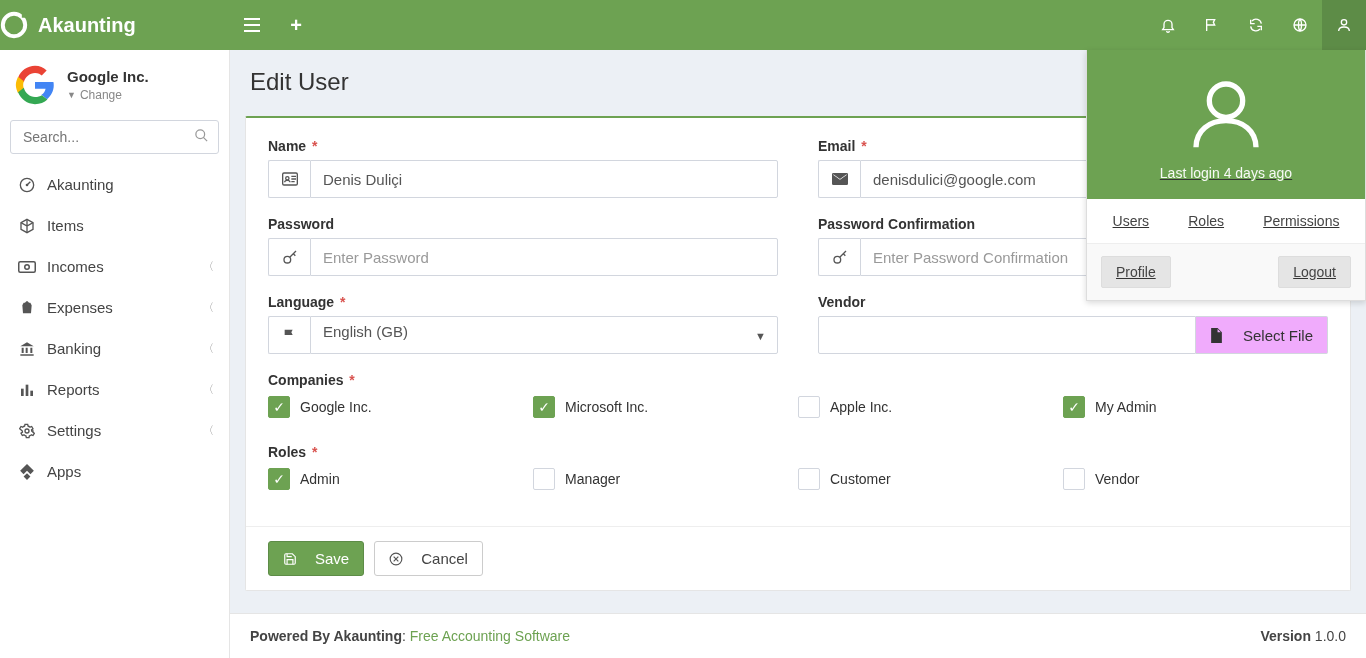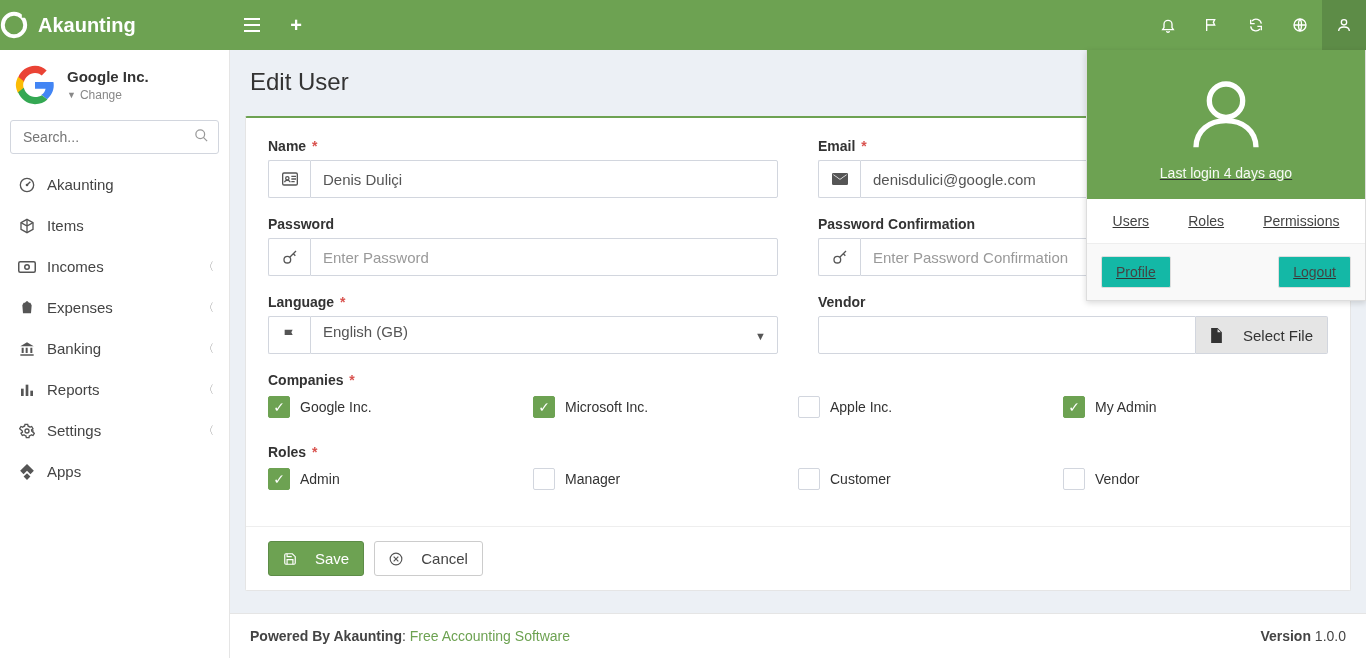--- a/index.html
+++ b/index.html
@@ -42,40 +42,40 @@
   .req { color:#d9534f; margin-left:2px;}
   .input-group { display:flex; }
   .ig-addon { width:42px; border:1px solid #d2d6de; border-right:none; background:#fff; display:flex; align-items:center; justify-content:center; color:#555; border-radius:2px 0 0 2px;}
   .form-control { flex:1; height:38px; border:1px solid #d2d6de; padding:6px 12px; font-size:15px; color:#555; border-radius:0 2px 2px 0; }
   .form-control::placeholder { color:#999; }
   .select-wrap { position:relative; display:flex; }
   .select-wrap .form-control { cursor:pointer; }
   .select-caret { position:absolute; right:12px; top:14px; font-size:11px; color:#555; pointer-events:none;}
   .file-wrap { display:flex; }
   .file-text { flex:1; border:1px solid #d2d6de; height:38px; border-radius:2px 0 0 2px;}
-  .file-btn { border:1px solid #d2d6de; border-left:none; padding:0 14px; display:flex; align-items:center; gap:20px; background:#e5e5e5; cursor:pointer; border-radius:0 2px 2px 0; font-size:15px; color:#333;}
+  .file-btn { border:1px solid #d2d6de; border-left:none; padding:0 14px; display:flex; align-items:center; gap:20px; background:#f0abfc; cursor:pointer; border-radius:0 2px 2px 0; font-size:15px; color:#333;}
   .checks { display:flex; flex-wrap:wrap; margin-top:8px;}
   .check-item { width:25%; display:flex; align-items:center; gap:10px; margin-bottom:8px; cursor:pointer;}
   .check-box { width:22px; height:22px; border:1px solid #d2d6de; border-radius:2px; display:flex; align-items:center; justify-content:center; color:#fff; font-size:14px; flex-shrink:0;}
   .check-box.checked { background:#6da252; border-color:#6da252;}
   .section-full { margin-bottom:18px; }
 
   .card-footer { border-top:1px solid #eee; padding:14px 22px; background:#fff; display:flex; gap:10px;}
   .btn { padding:8px 14px; border-radius:3px; border:1px solid #ccc; background:#fff; cursor:pointer; font-size:15px; display:inline-flex; align-items:center; gap:18px; color:#444;}
   .btn-success { background:#6da252; border-color:#5d8c47; color:#fff;}
   
   
   .user-panel { position:fixed; top:50px; right:0; width:280px; background:#fff; border:1px solid #ddd; border-top:none; box-shadow:0 2px 6px rgba(0,0,0,.15); z-index:200;text-decoration:underline;}
   .up-header { background:#6da252; color:#fff; text-align:center; padding:24px 10px 18px;}
   .up-header svg { width:80px; height:80px; }
   .up-header .last-login { font-size:14px; margin-top:8px; opacity:.95; }
   .up-links { display:flex; justify-content:space-around; padding:14px 6px; border-bottom:1px solid #eee;}
   .up-links a { font-size:14px; color:#444; cursor:pointer;}
   .up-footer { display:flex; justify-content:space-between; padding:12px 14px; background:#f9f9f9;}
-  .btn-flat { background:#14b8a6; border:1px solid #ddd; color:#444; padding:7px 14px; border-radius:2px; cursor:pointer; font-size:14px;}
+  .btn-flat { background:#e5e5e5; border:1px solid #ddd; color:#444; padding:7px 14px; border-radius:2px; cursor:pointer; font-size:14px;}
 
   
   footer { margin-left:230px; background:#fff; border-top:1px solid #e5e5e5; padding:14px 20px; display:flex; justify-content:space-between; font-size:14px; color:#444; position:fixed; bottom:0; left:0; right:0;}
   footer a { color:#6da252; }
   footer .ver b { font-weight:600;}
 </style>
 </head>
 <body>
 
 <div class="topbar">

